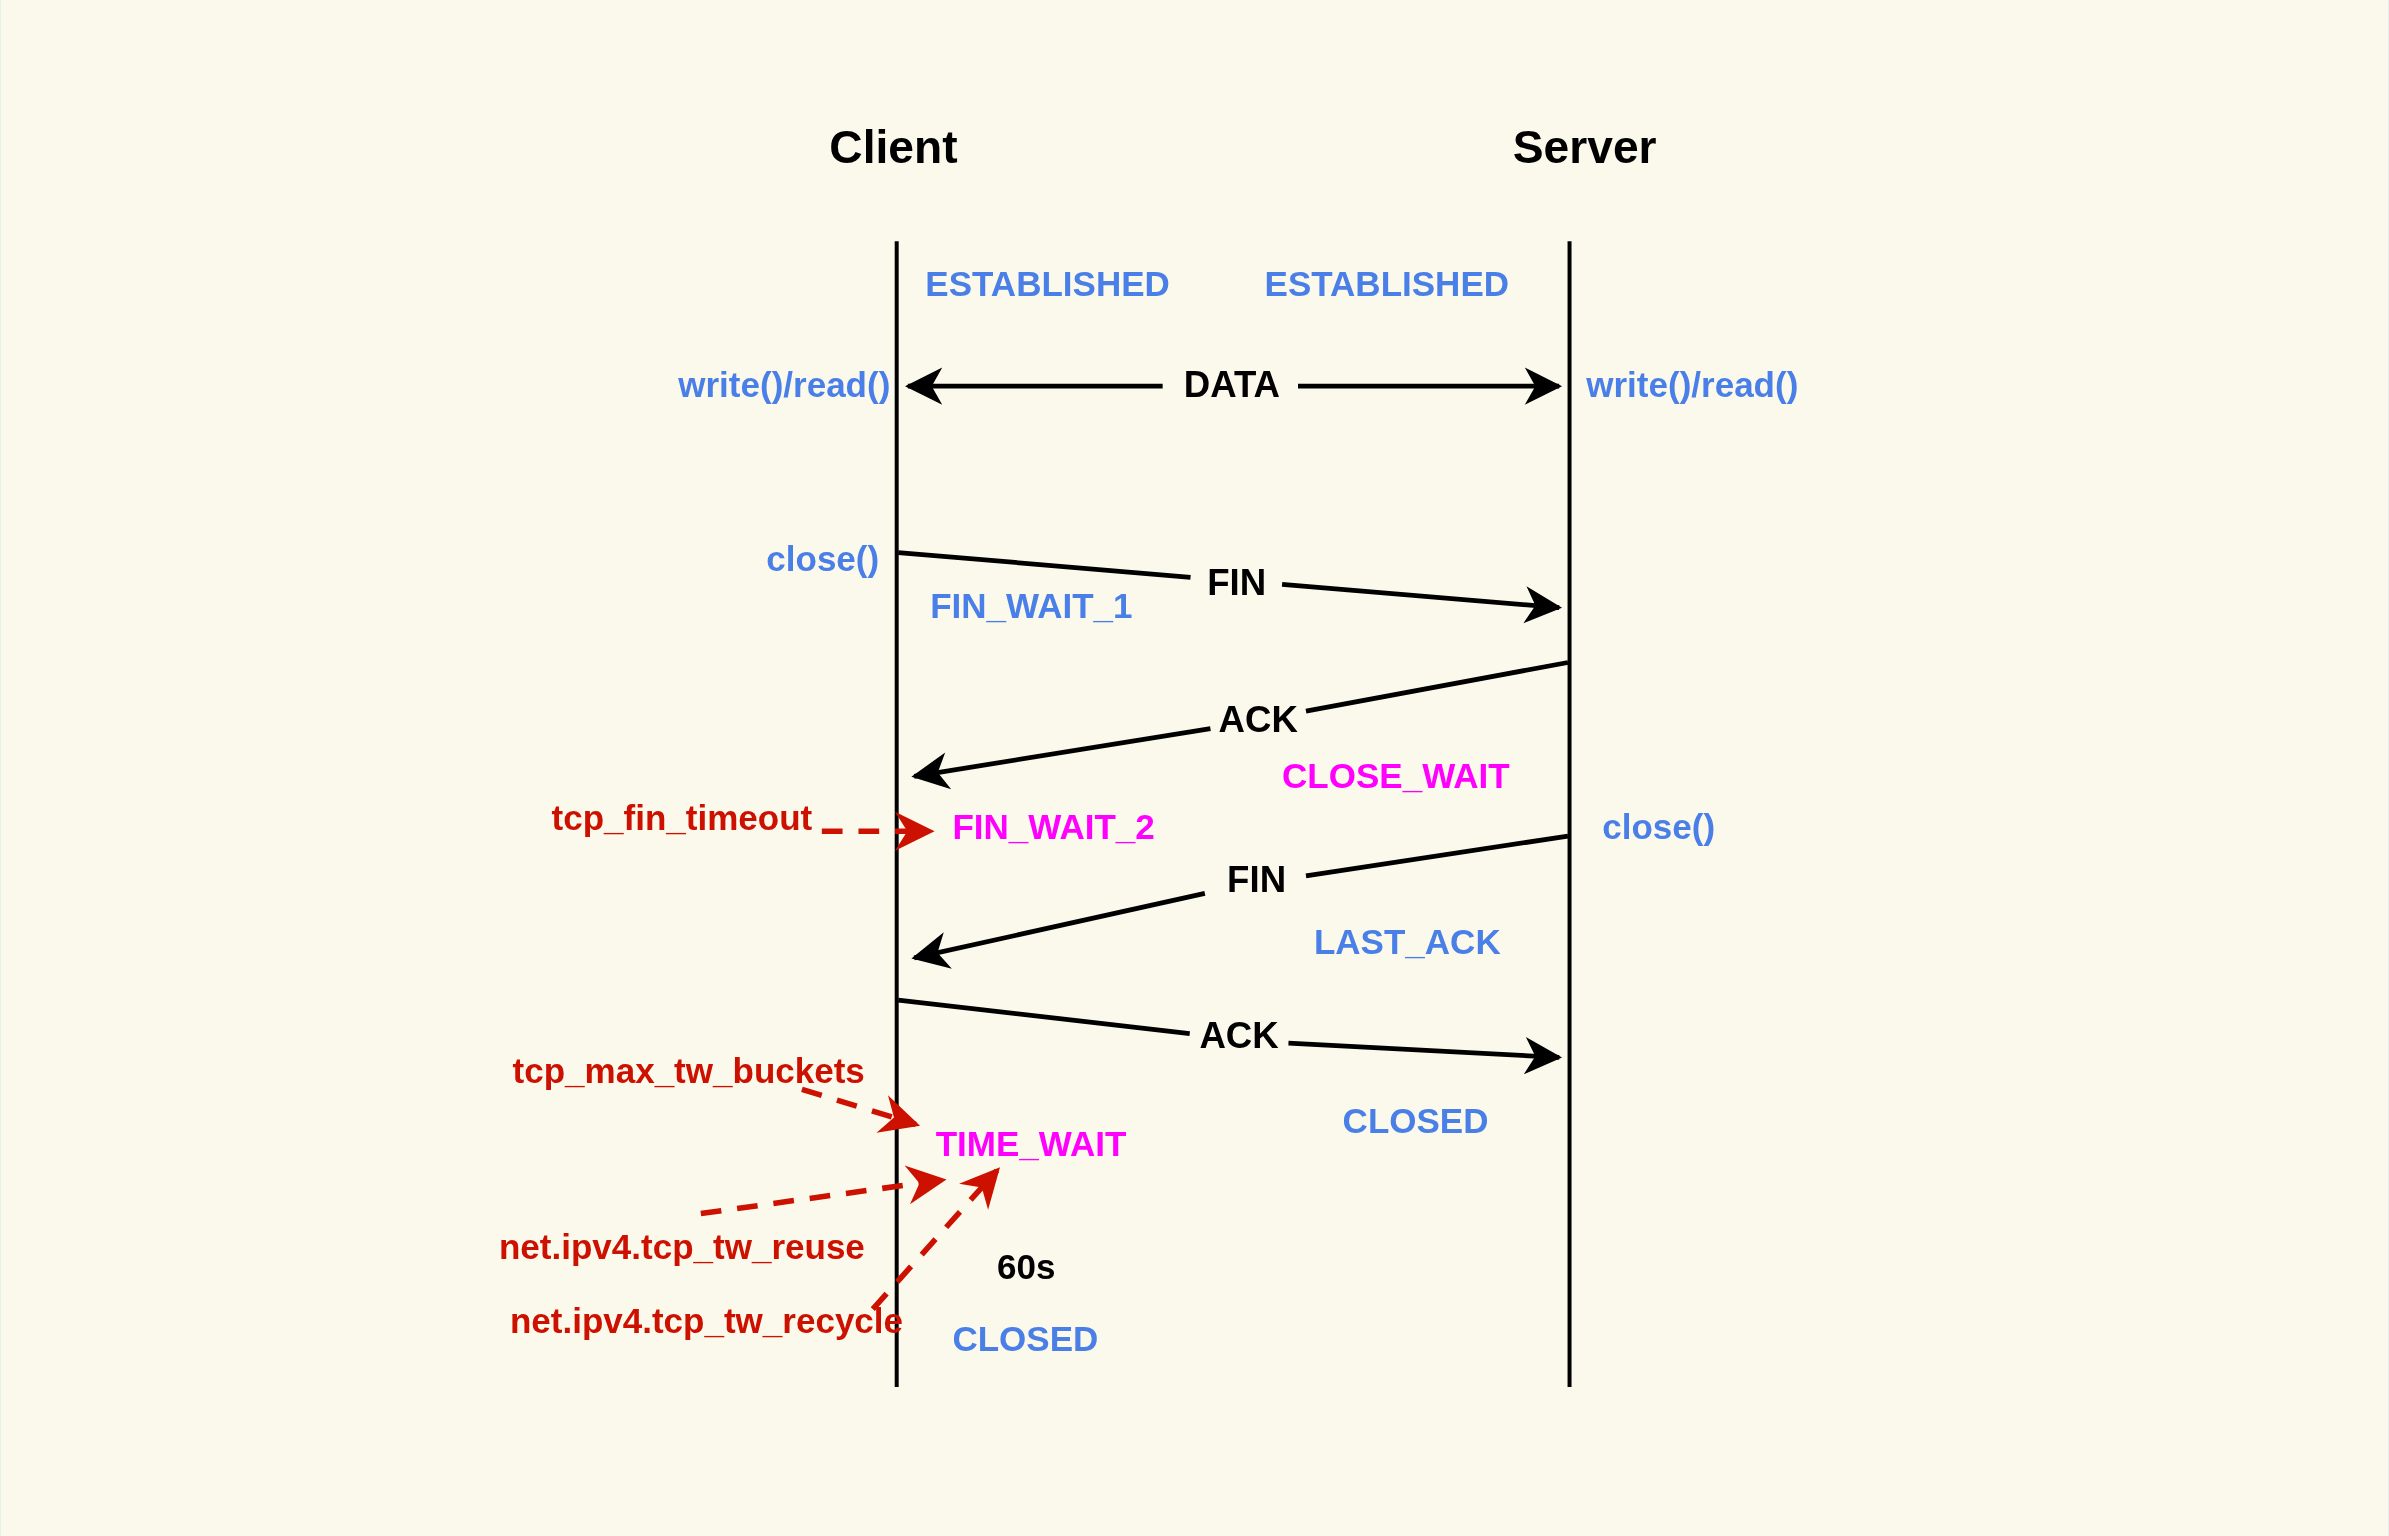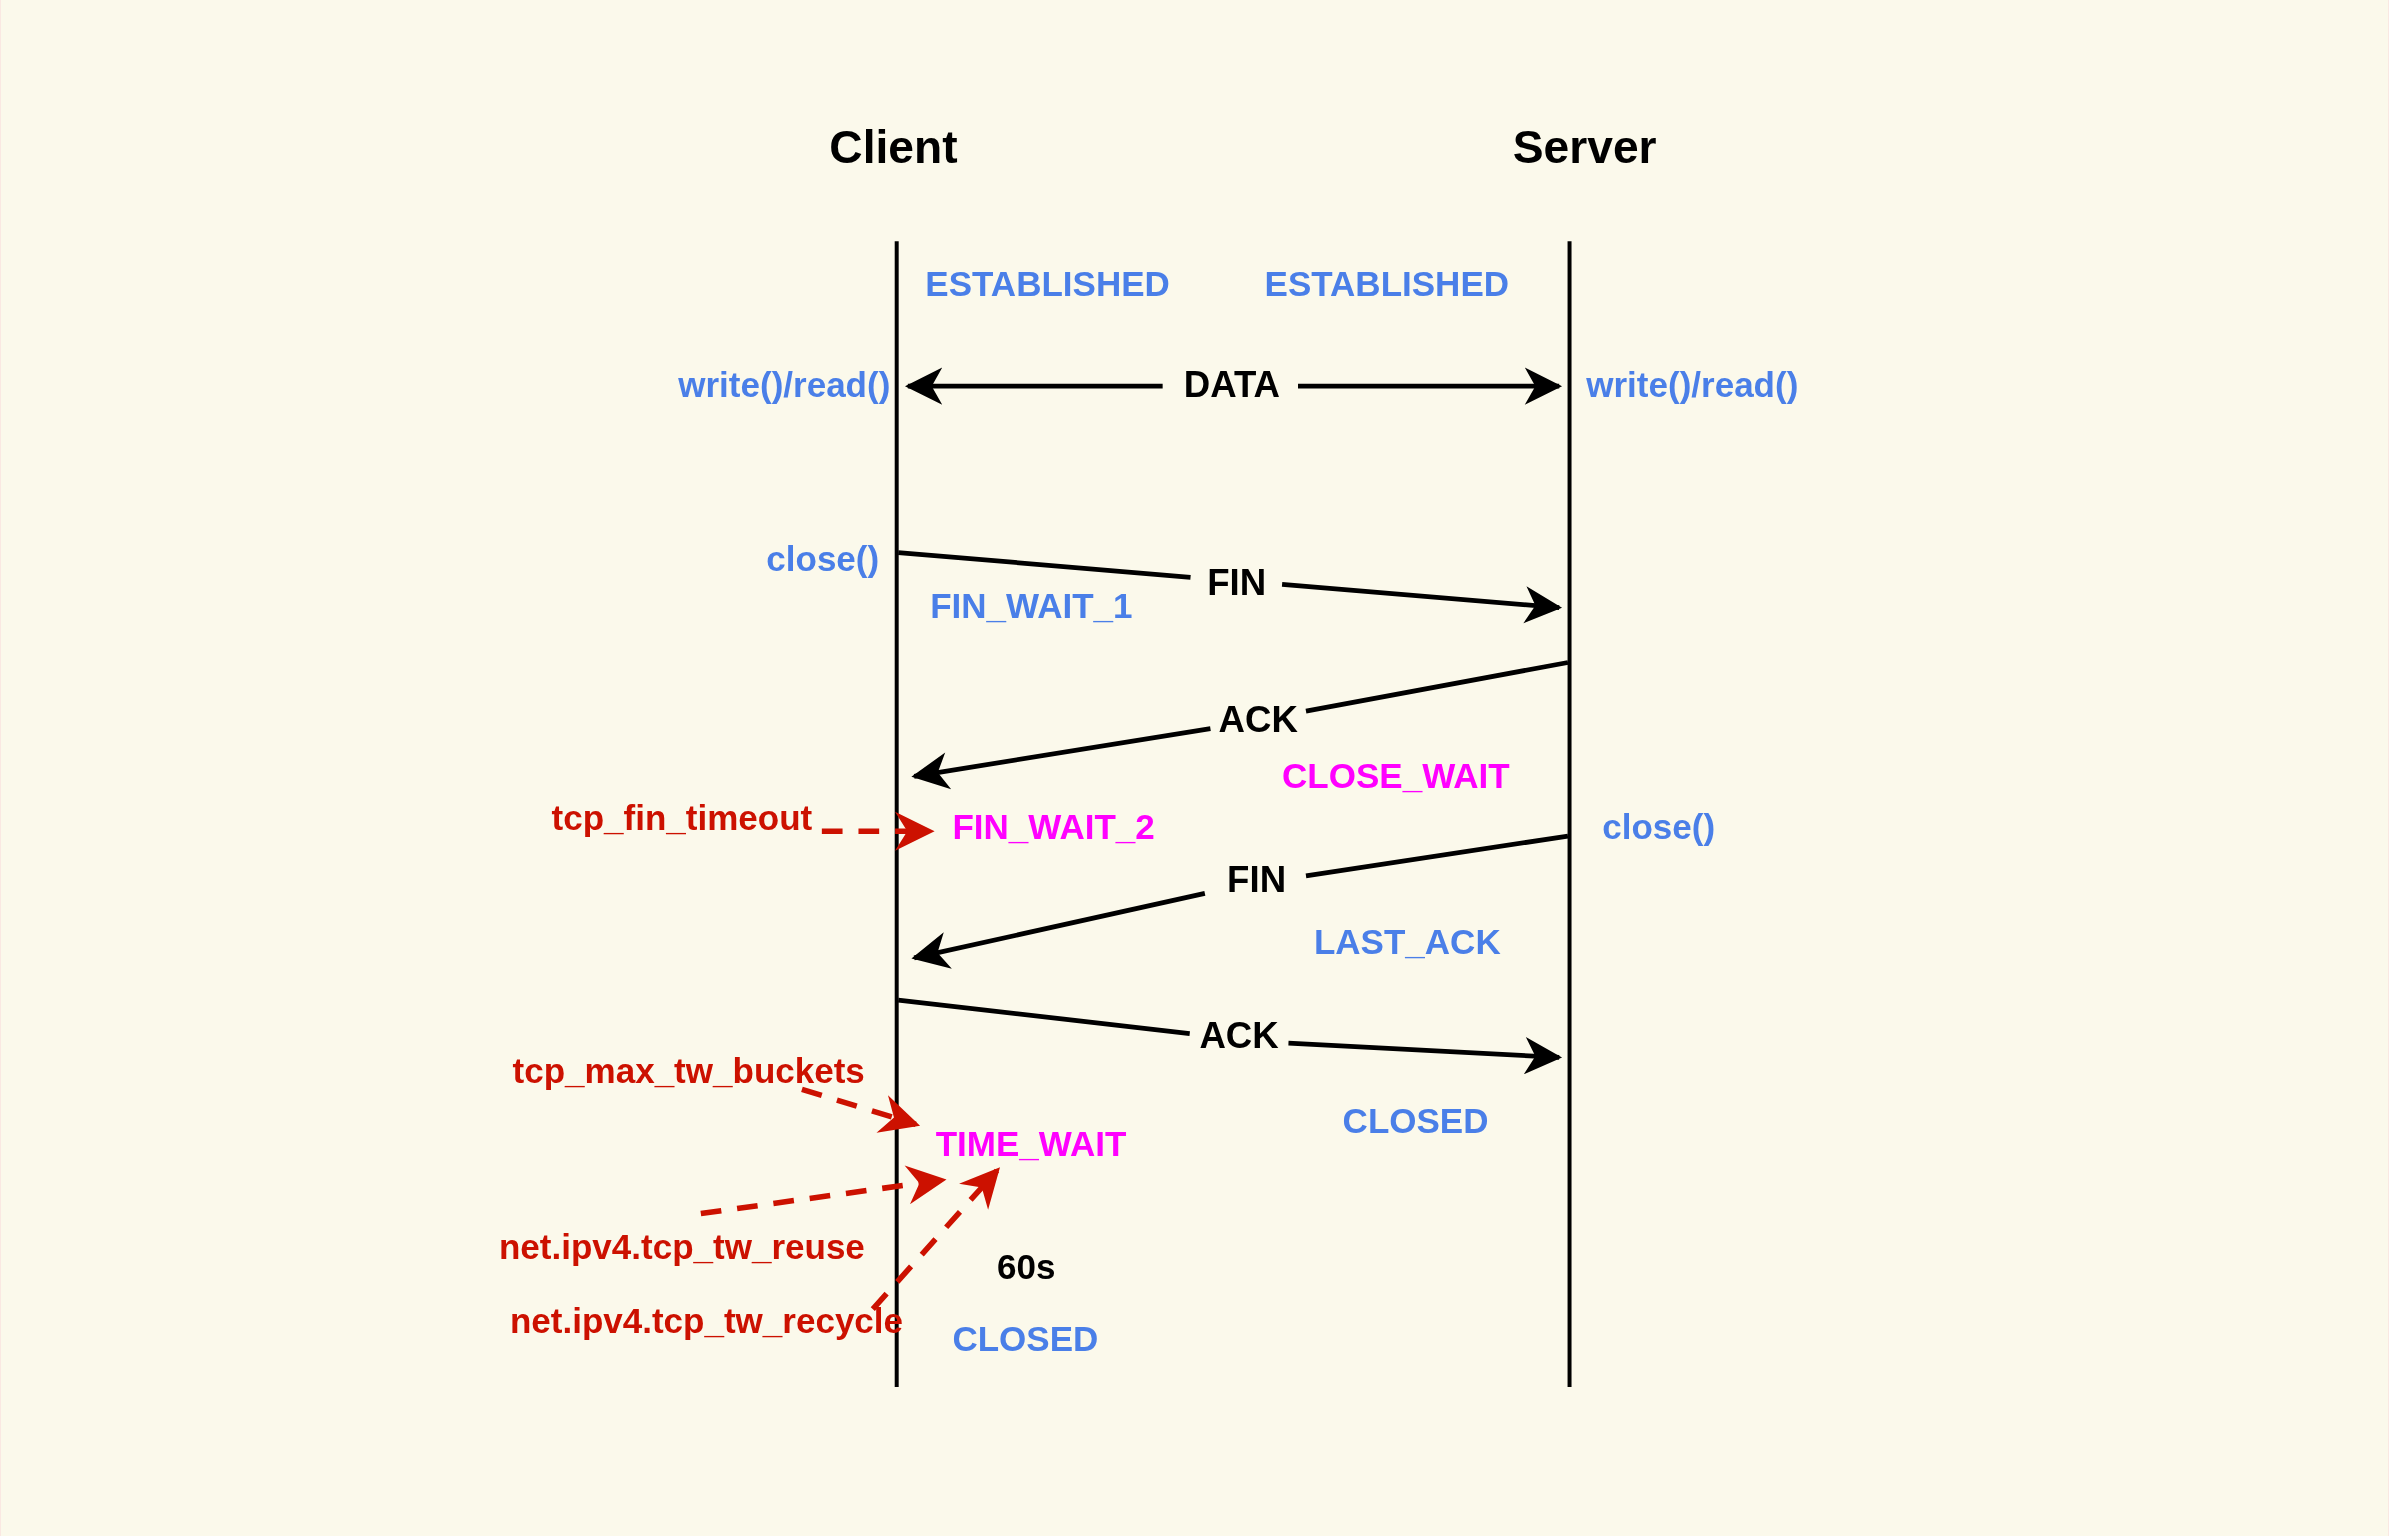--- a/index.html
+++ b/index.html
@@ -11,21 +11,21 @@
   body {
     width: 2389px;
     height: 1536px;
     font-family: "Liberation Sans", sans-serif;
     overflow: hidden;
   }
   #diagram-root {
     position: relative;
     width: 2389px;
     height: 1536px;
-    background: #ec4899;
+    background: #0ea5e9;
   }
   svg#tcp-svg {
     display: block;
     width: 2389px;
     height: 1536px;
   }
   .txt {
     font-family: "Liberation Sans", sans-serif;
     font-weight: bold;
     dominant-baseline: middle;

